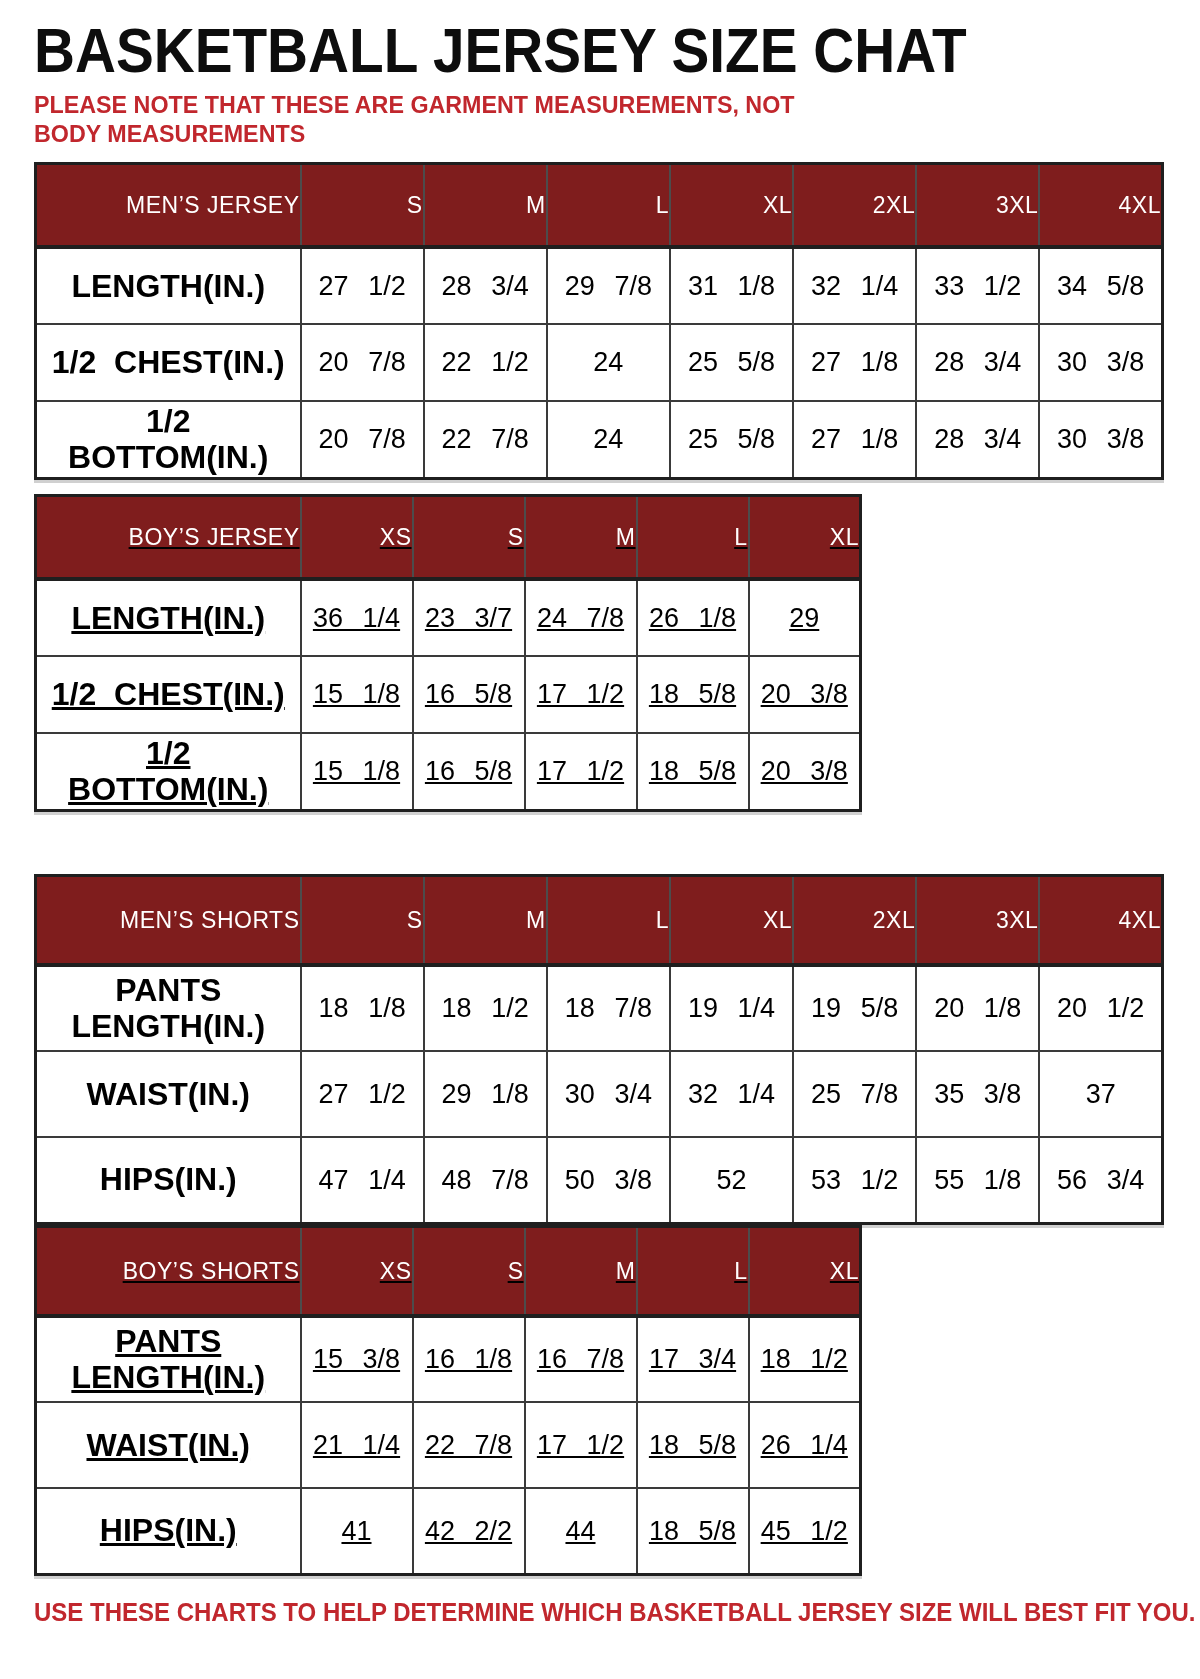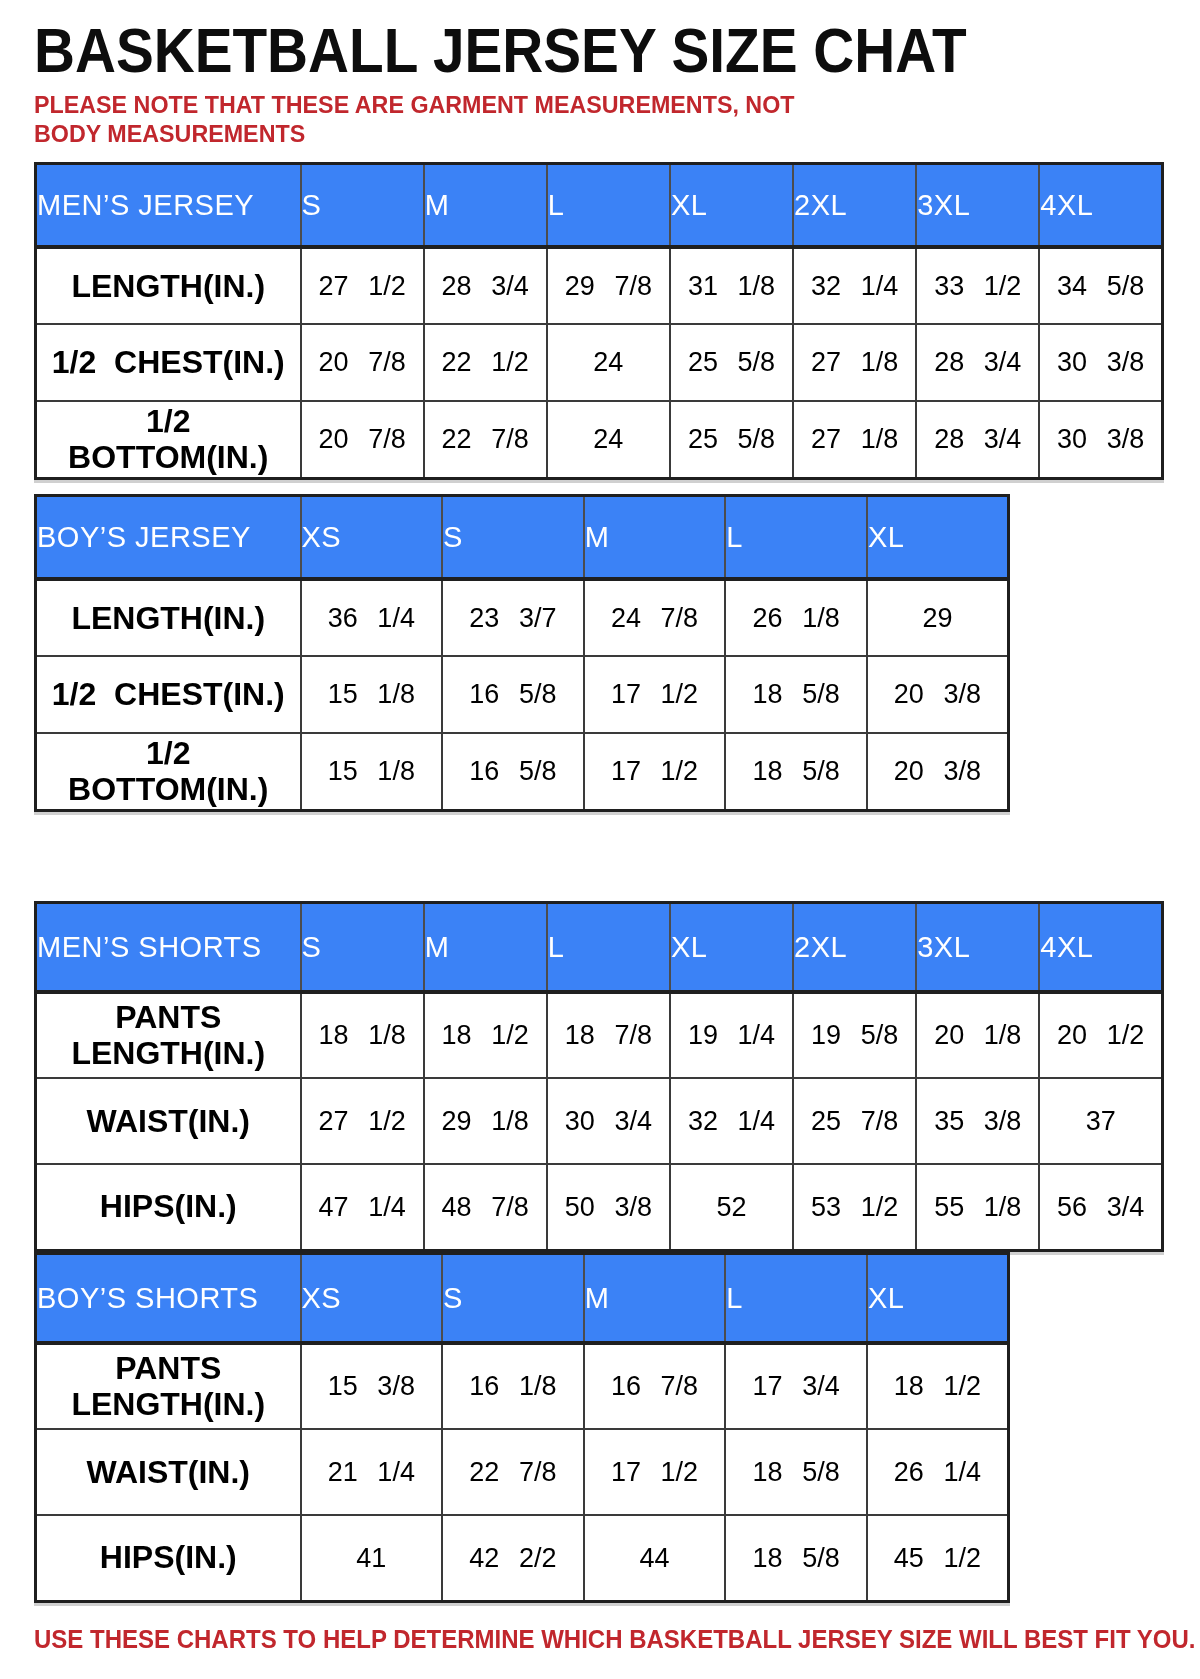--- a/index.html
+++ b/index.html
@@ -32,35 +32,35 @@
     transform-origin: left center;
   }
   table.size-table {
     border-collapse: collapse;
     table-layout: fixed;
     border: 3px solid #1f1f1f;
     box-shadow: 0 3px 0 rgba(120,120,120,0.35);
     background: #ffffff;
   }
   .t-wide  { width: 1130px; }
-  .t-narrow{ width: 976px; }
+  .t-narrow{ width: 828px; text-decoration: underline; }
   .mt-first { margin-top: 14px; }
   .mt-small { margin-top: 14px; }
-  .mt-big   { margin-top: 89px; padding-left: 13px; }
+  .mt-big   { margin-top: 62px; padding-left: 13px; }
   .mt-tiny  { }
   col.col-label { width: 265px; }
   .size-table th {
-    background: #3b82f6;
+    background: #7f1d1d;
     color: #ffffff;
     font-weight: normal;
-    font-size: 29px;
+    font-size: 23px;
     height: 84px;
     border: 2px solid #4c4c4c;
     border-bottom: 4px solid #1f1f1f;
-    text-align: left;
+    text-align: right;
     vertical-align: middle;
     letter-spacing: 0.5px;
   }
   .size-table td {
     border: 2px solid #3a3a3a;
     text-align: center;
     vertical-align: middle;
     font-size: 27px;
     color: #000000;
     height: 77px;

